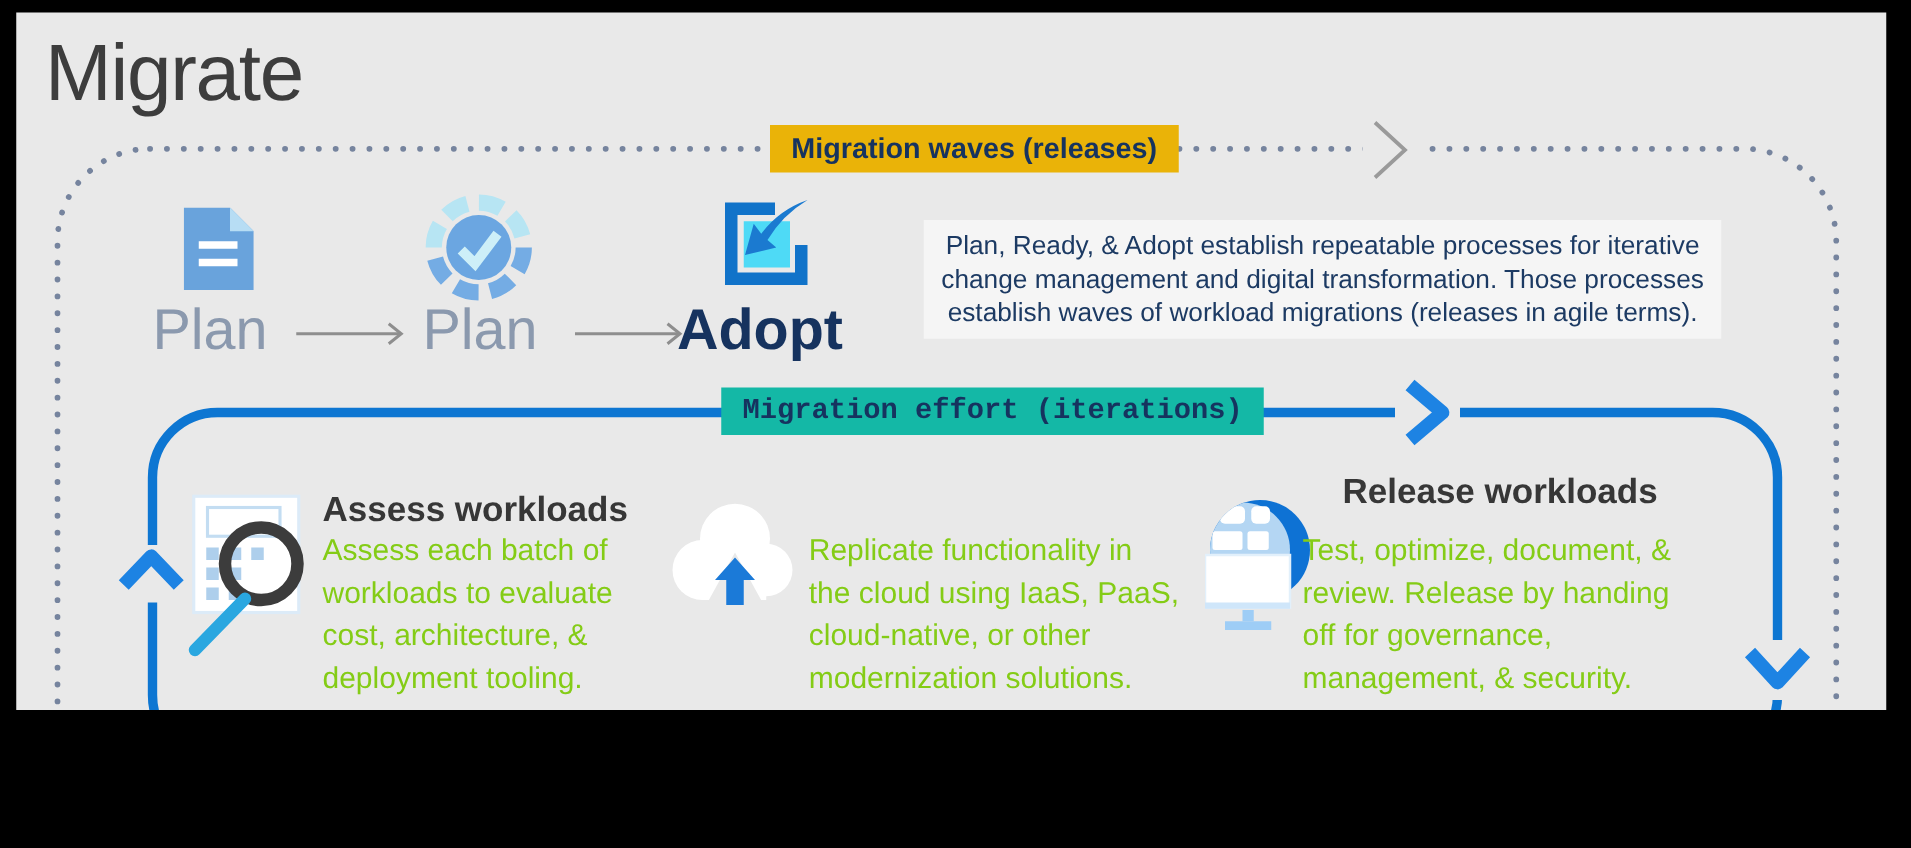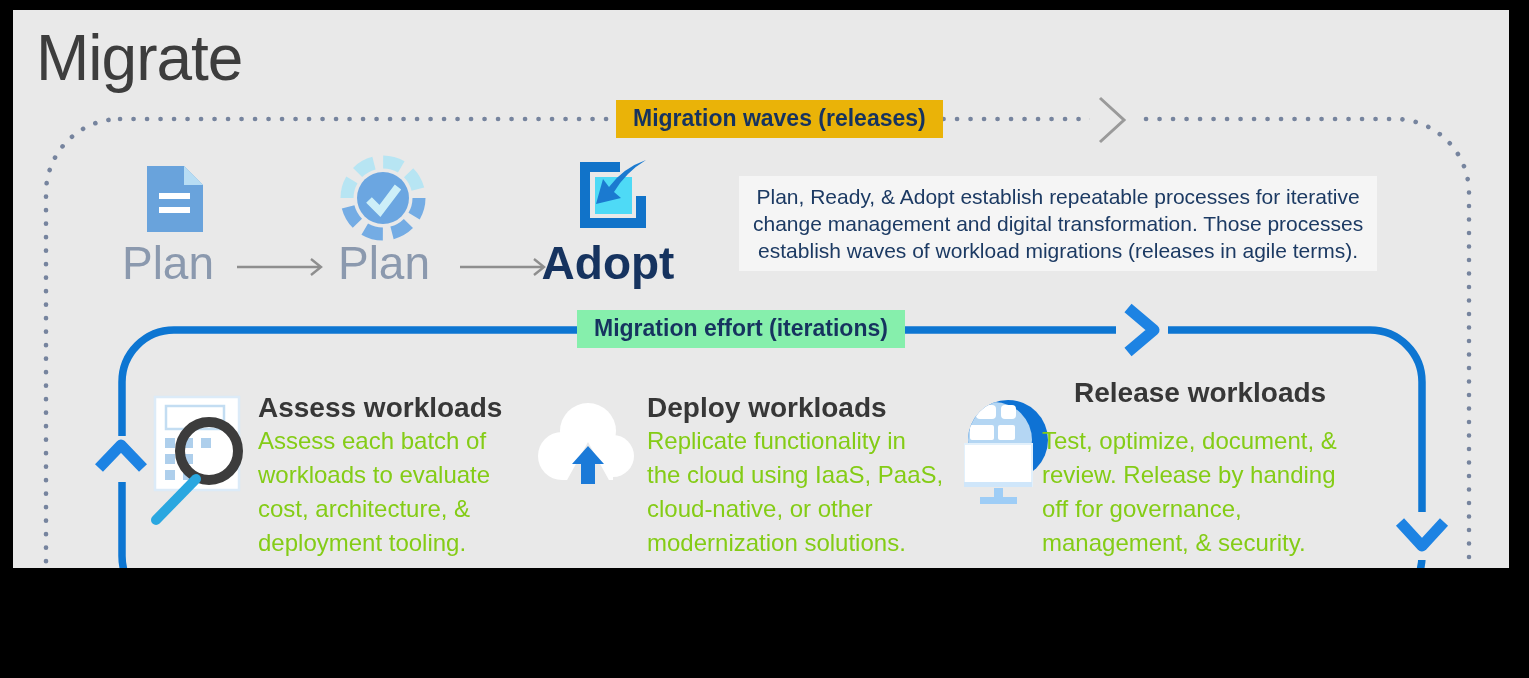--- a/index.html
+++ b/index.html
@@ -10,21 +10,21 @@
   .panel{position:absolute;left:13px;top:10px;width:1496px;height:662px;background:#e9e9e9;}
   .abs{position:absolute;}
   #diagram-svg{position:absolute;left:0;top:0;pointer-events:none;}
   .page-title{
     font-size:64px;font-weight:300;color:#3d3d3d;letter-spacing:-1px;line-height:1;
   }
   .loop-label{
     background:#eab308;color:#16335f;font-size:23px;font-weight:bold;
     padding:4px 17px;white-space:nowrap;line-height:1.3;
   }
-  .loop-label.white{background:#86efac;}
+  .loop-label.white{background:#14b8a6;font-family:Liberation Mono, monospace;}
   .step-label{
     font-size:46px;color:#8b99ae;white-space:nowrap;line-height:1;
     transform:translateX(-50%);
   }
   .step-label.adopt{color:#16335f;font-weight:bold;}
   .desc-box{
     background:#f5f5f5;color:#1c3a63;font-size:21px;line-height:27px;
     padding:7px 14px;white-space:pre;text-align:center;
   }
   .stage-heading{font-size:28px;font-weight:bold;color:#373737;white-space:nowrap;line-height:1.2;}
@@ -126,21 +126,20 @@
   <svg class="abs" style="left:536px;top:398px;" width="100" height="92" viewBox="0 0 100 92">
     <g fill="#ffffff">
       <circle cx="26" cy="58" r="24"></circle>
       <circle cx="52" cy="33" r="28"></circle>
       <circle cx="77" cy="58" r="21"></circle>
       <rect x="26" y="44" width="51" height="38"></rect>
     </g>
     <polygon points="52,44 30,84 74,84" fill="#e9e9e9"></polygon>
     <polygon points="52,48 36,66 45,66 45,86 59,86 59,66 68,66" fill="#1b7ad8"></polygon>
   </svg>
-  <div class="abs stage-heading" style="left:647px;top:391px;">Deploy workloads</div>
   <div class="abs stage-body" style="left:647px;top:424px;">Replicate functionality in
 the cloud using IaaS, PaaS,
 cloud-native, or other
 modernization solutions.</div>
 
   <svg class="abs" style="left:964px;top:398px;" width="94" height="114" viewBox="0 0 94 114">
     <clipPath id="globeClip">
         <circle cx="44" cy="42" r="40"></circle>
       </clipPath>
     <g clip-path="url(#globeClip)">

